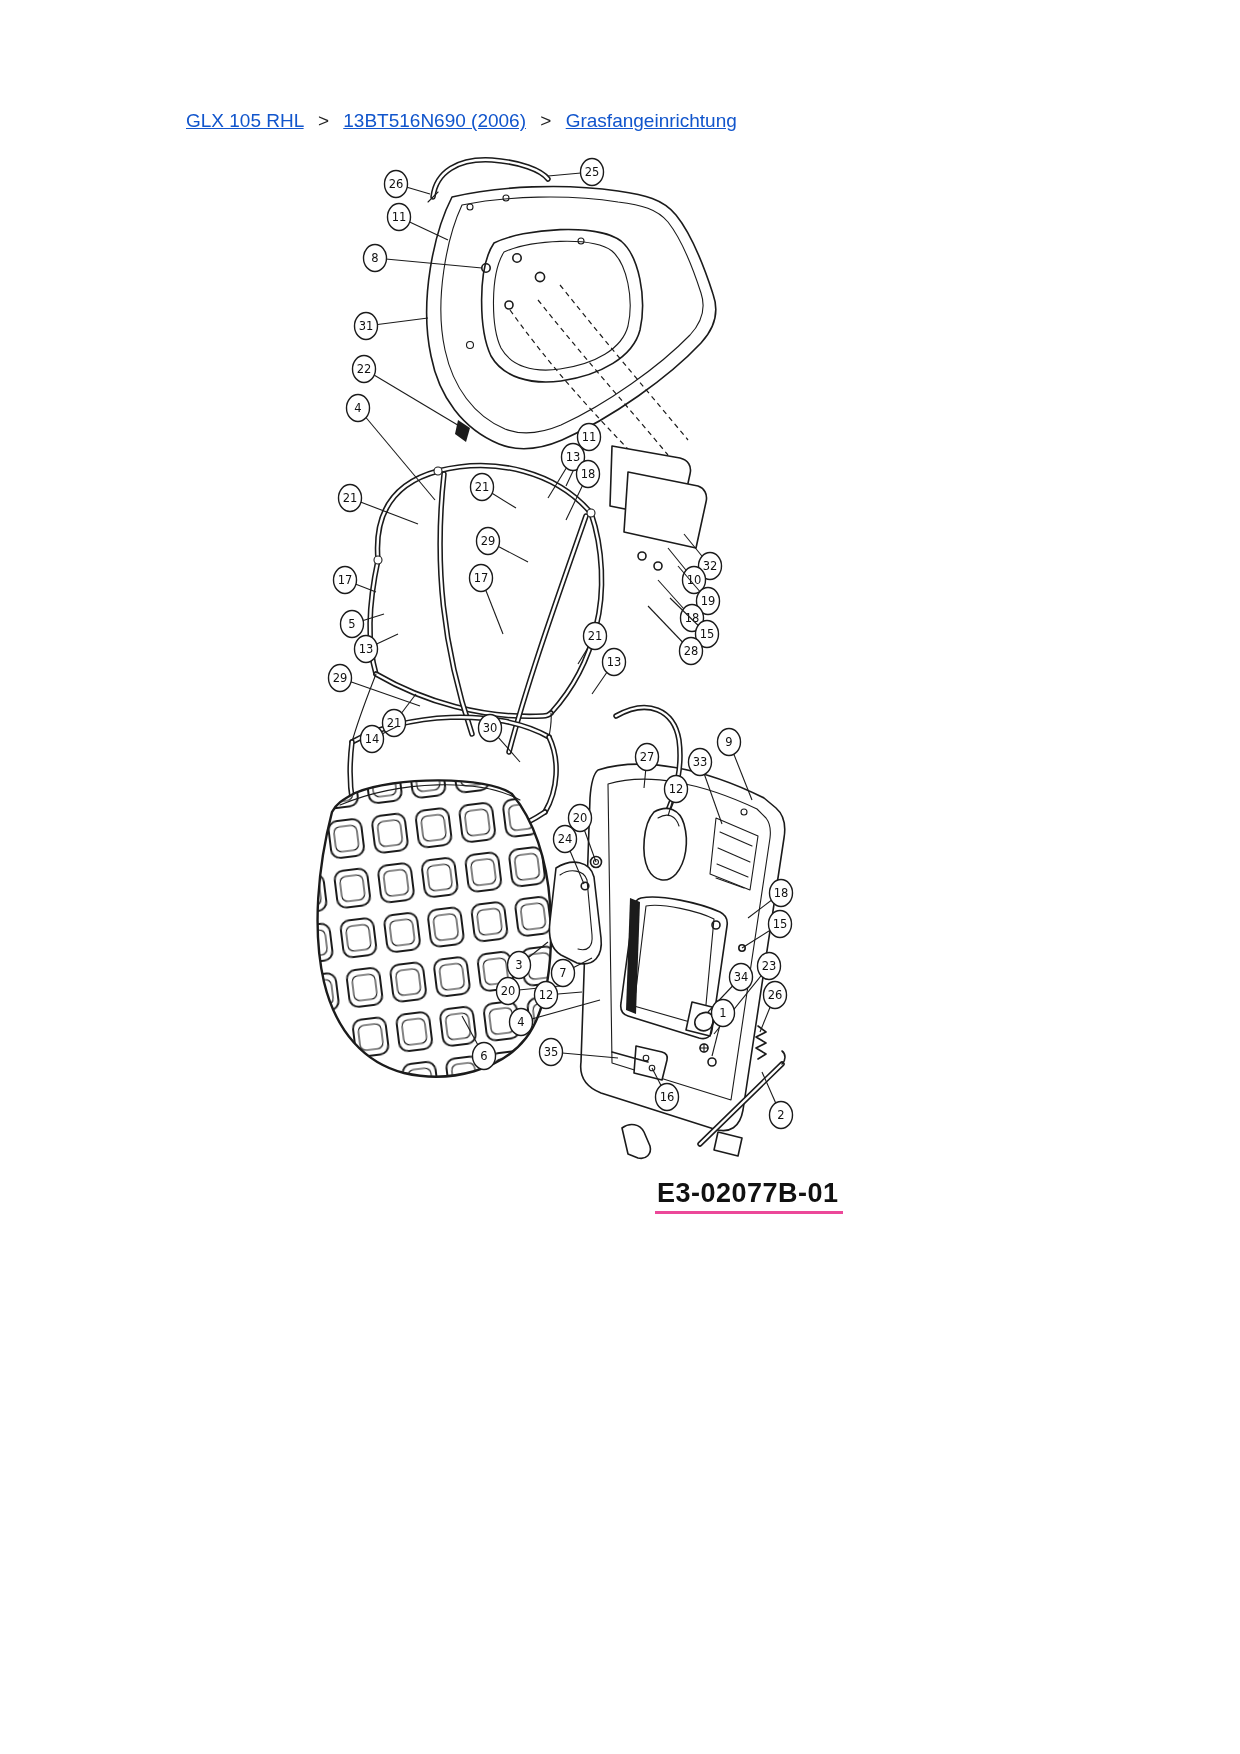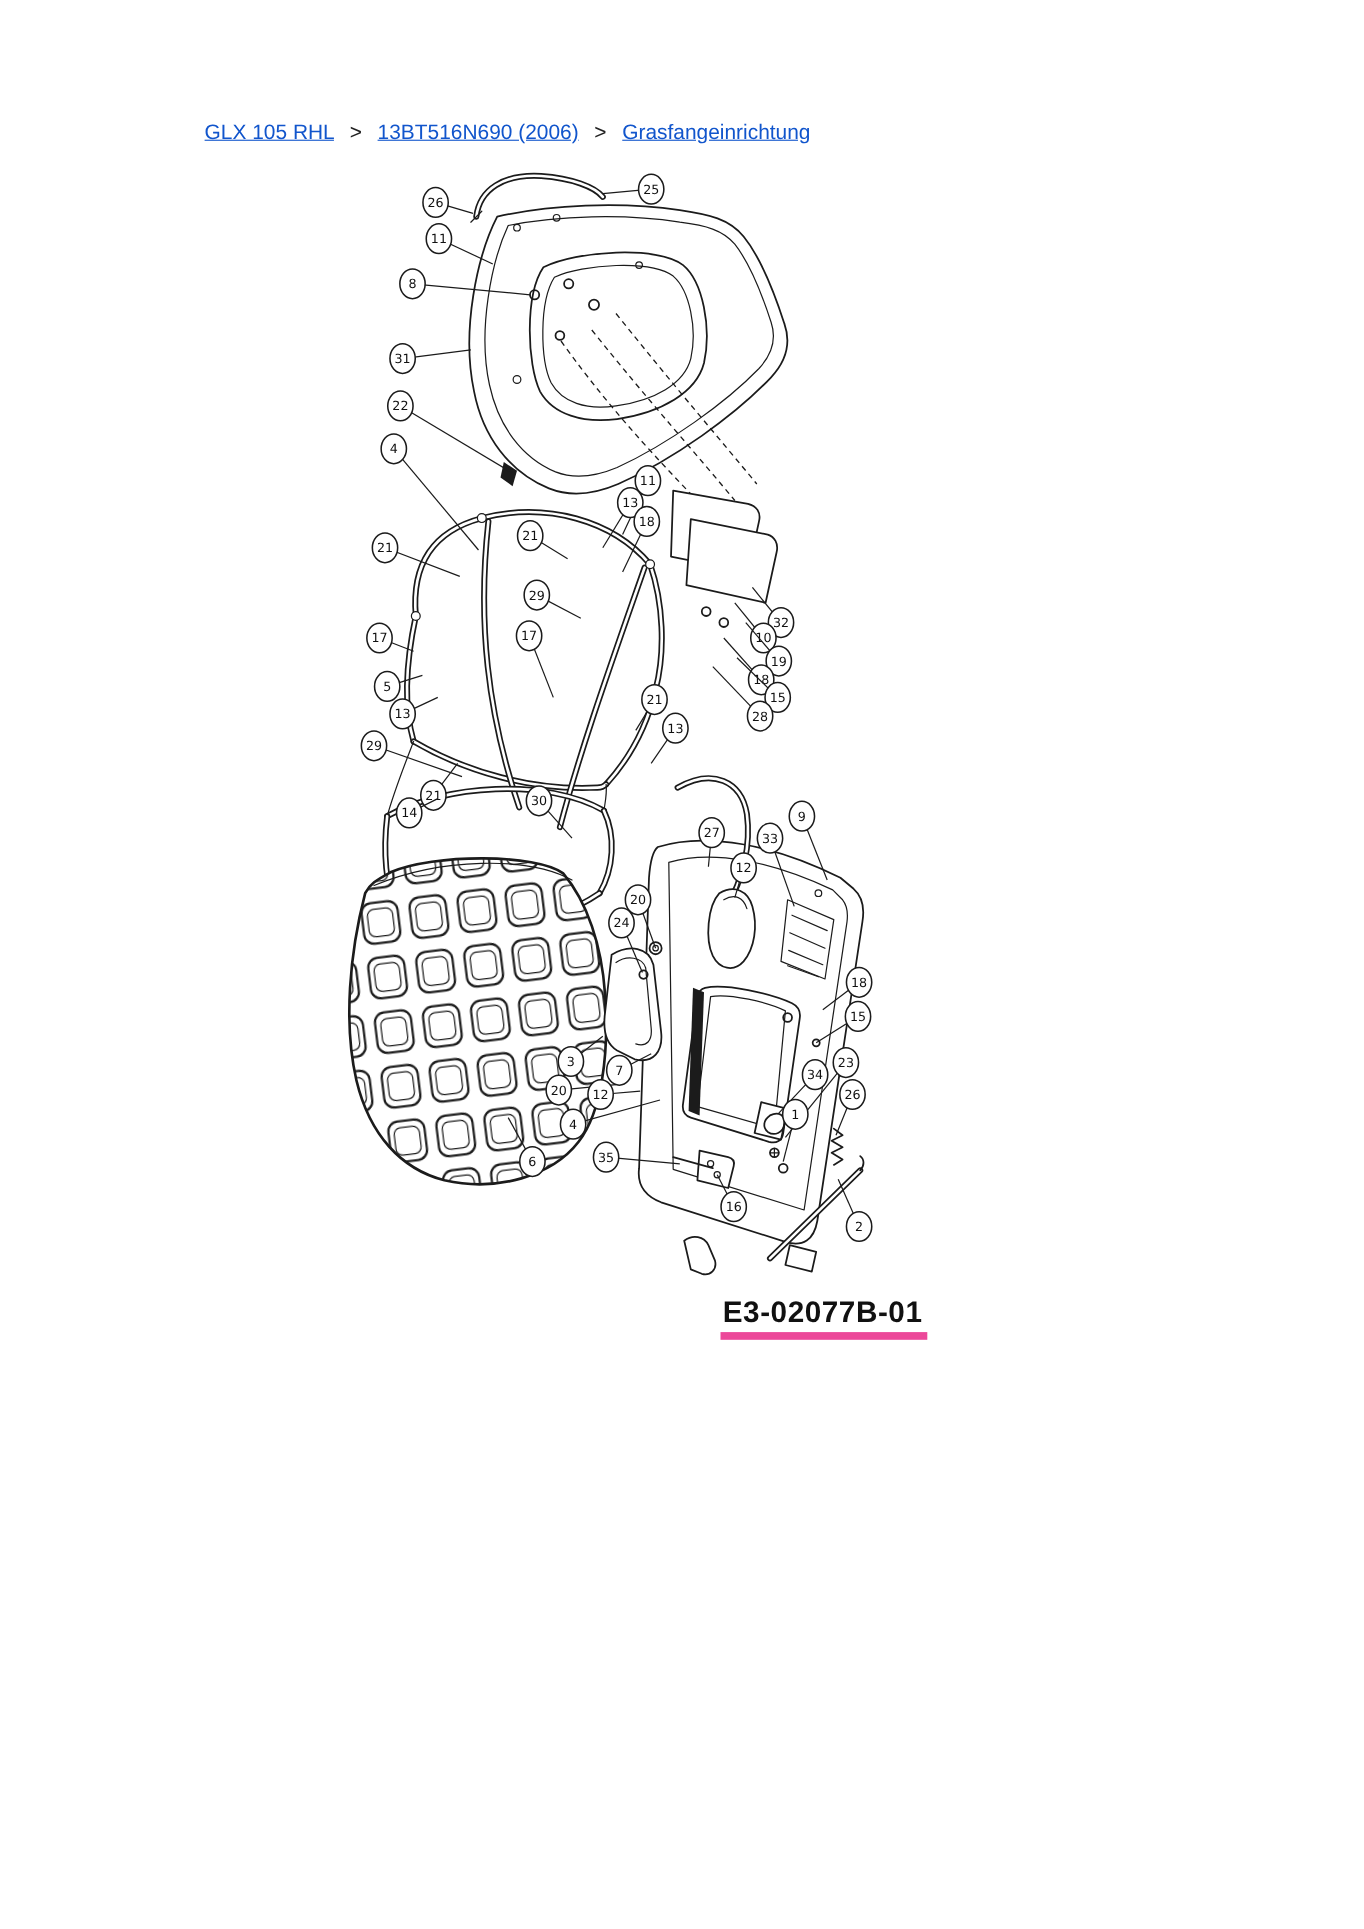--- a/index.html
+++ b/index.html
@@ -2,21 +2,21 @@
 <html><head>
 <meta charset="utf-8">
 <style>
   html,body{margin:0;padding:0;background:#fff;}
   #page{position:relative;width:1240px;height:1754px;background:#fff;overflow:hidden;
         font-family:"Liberation Sans",sans-serif;}
   .breadcrumb{position:absolute;left:186px;top:110px;font-size:19px;white-space:nowrap;}
   .breadcrumb a{text-decoration:underline;cursor:pointer;}
   .breadcrumb .sep{color:#222;margin:0 9px;text-decoration:none;}
   #drawing-number{position:absolute;left:655px;top:1178px;font-size:27px;font-weight:bold;
-        color:#111;border-bottom:7px solid #ec4899;padding:0 4px 2px 2px;letter-spacing:0.5px;}
+        color:#111;border-bottom:3px solid #ec4899;padding:0 4px 2px 2px;letter-spacing:0.5px;}
   svg{position:absolute;left:0;top:0;}
   .ln{fill:none;stroke:#1b1b1b;stroke-width:1.6;stroke-linecap:round;stroke-linejoin:round;}
   .fillw{fill:#ffffff;}
   .tube{fill:none;stroke:#1b1b1b;stroke-width:5.5;stroke-linecap:round;}
   .tubein{fill:none;stroke:#ffffff;stroke-width:2.4;stroke-linecap:round;}
   .thin{stroke-width:1.1;}
   .dash{fill:none;stroke:#1b1b1b;stroke-width:1.2;stroke-dasharray:5 4;}
   .dark{fill:#1b1b1b;stroke:none;}
   .leader{stroke:#1b1b1b;stroke-width:1.1;fill:none;}
   .bubble{fill:#ffffff;stroke:#1b1b1b;stroke-width:1.4;}

